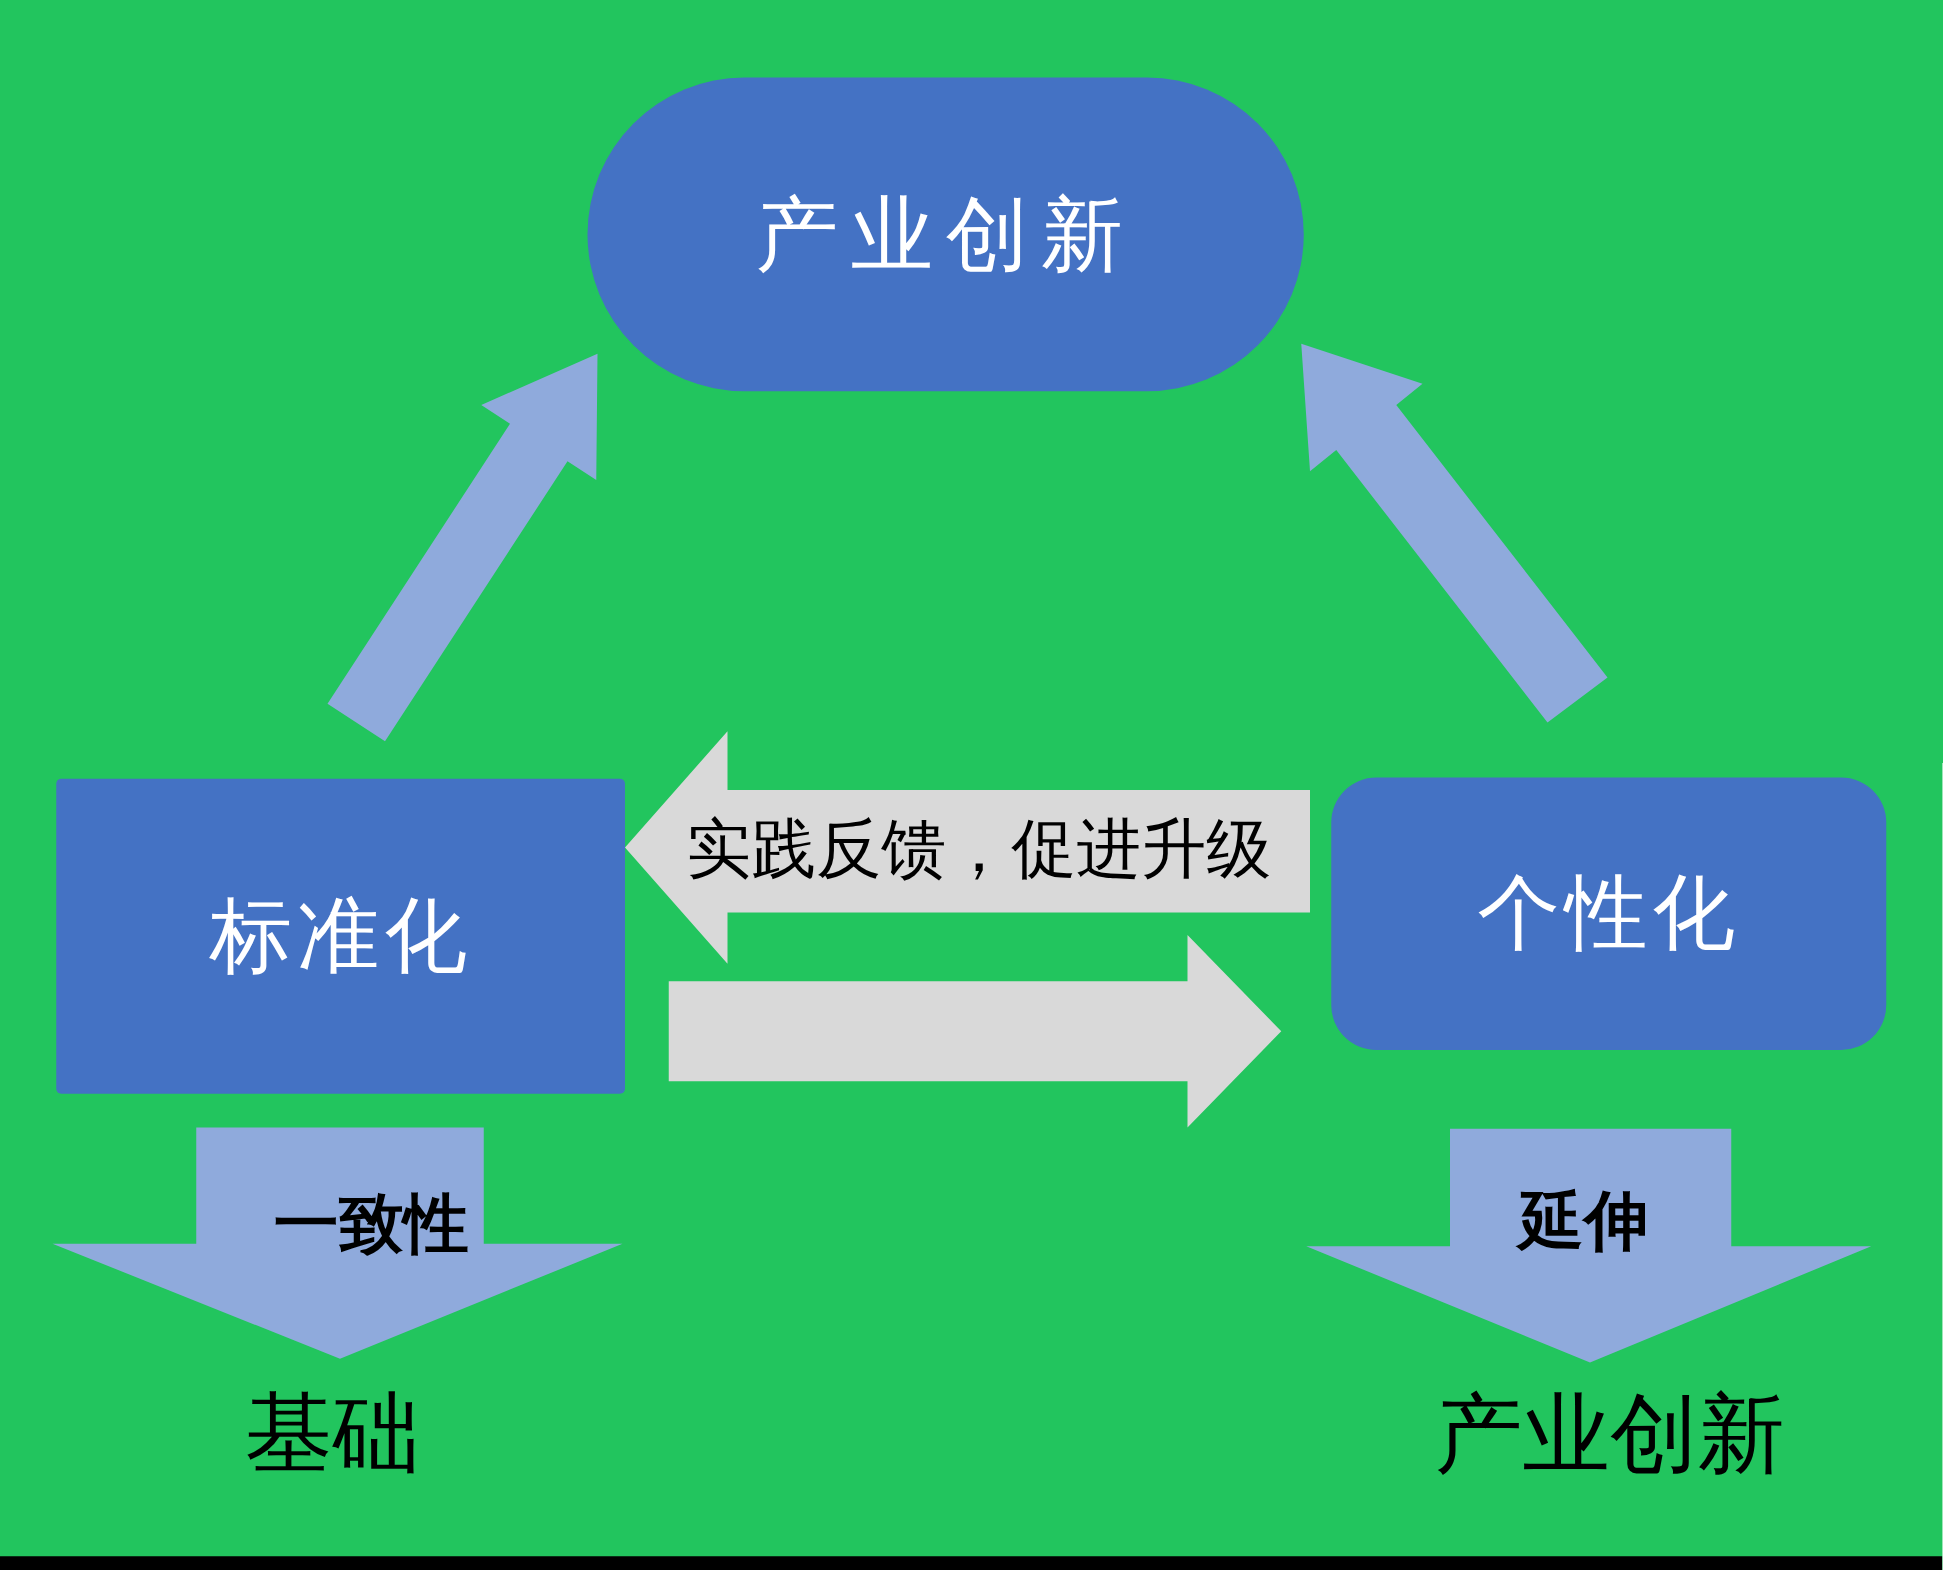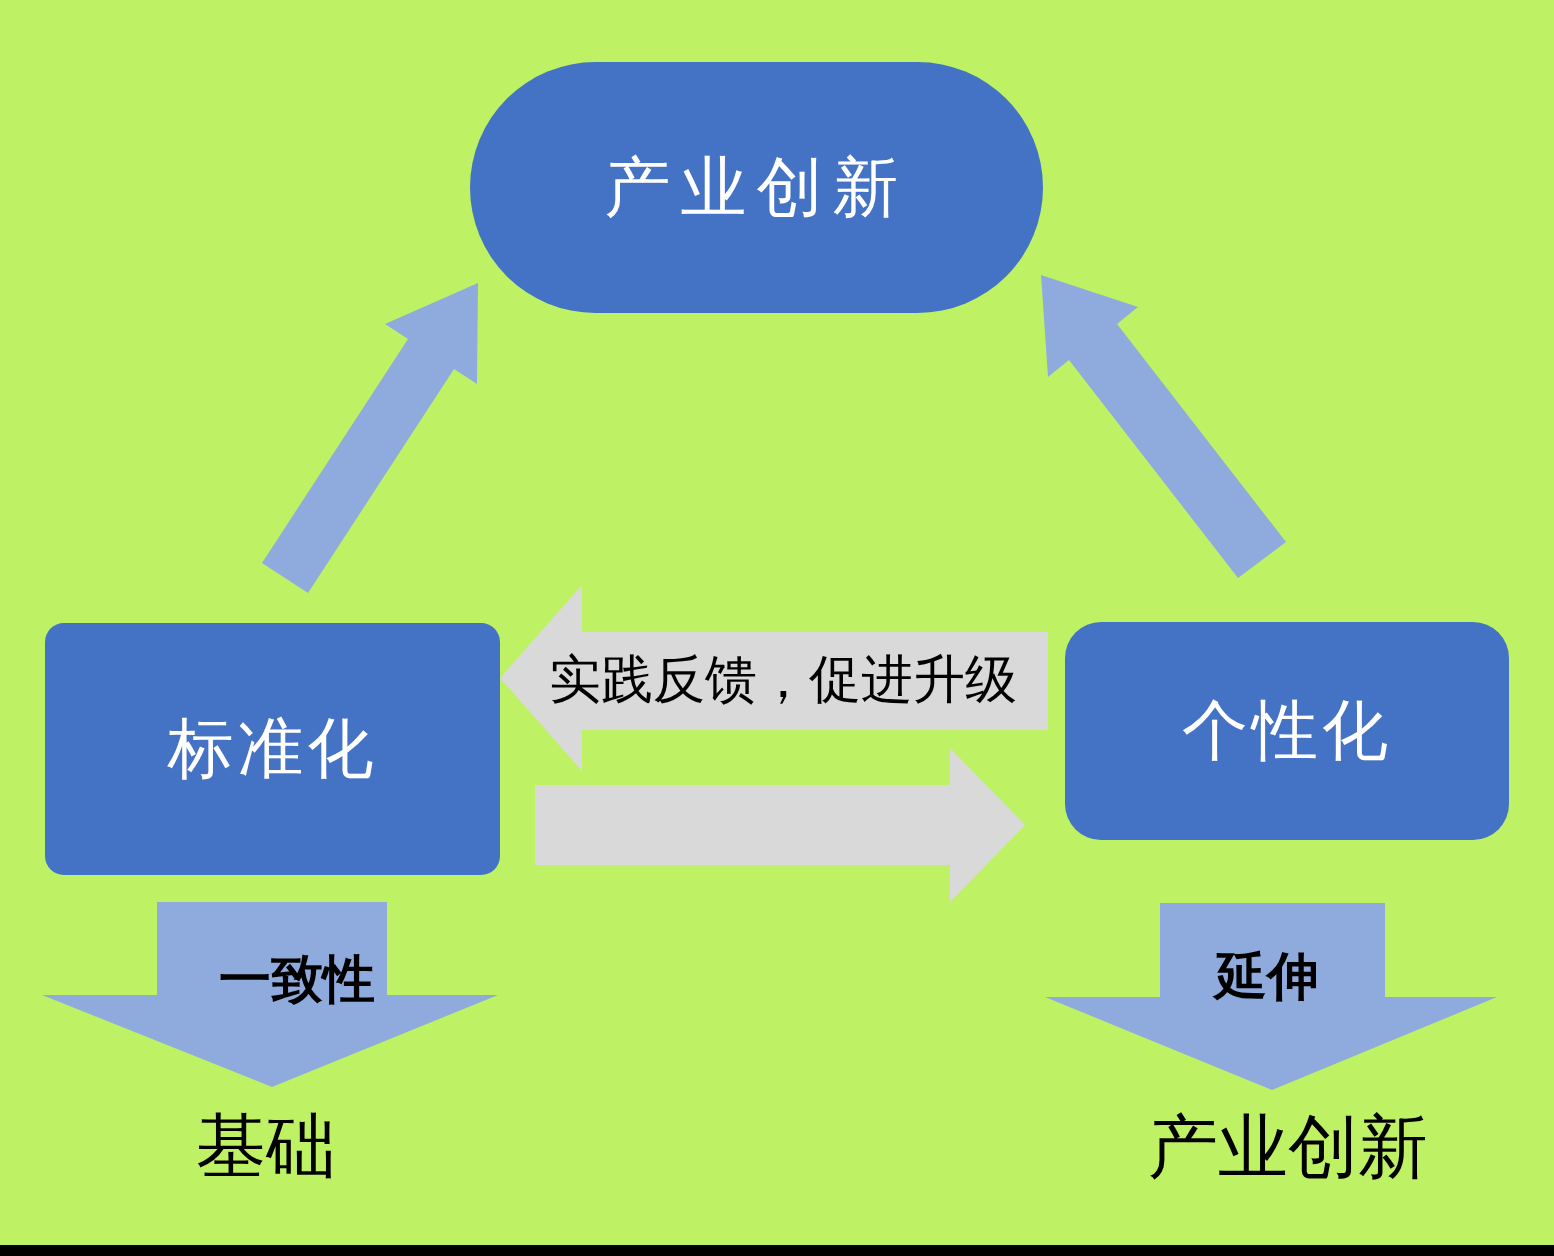--- a/index.html
+++ b/index.html
@@ -5,21 +5,21 @@
   html, body {
     margin: 0;
     padding: 0;
     background: #ffffff;
     font-family: "DejaVu Sans", "Liberation Sans", sans-serif;
   }
   .canvas {
     position: relative;
     width: 1554px;
     height: 1256px;
-    background: #bef264;
+    background: #22c55e;
     overflow: hidden;
   }
   .shapes {
     position: absolute;
     left: 0; top: 0;
     width: 1554px;
     height: 1256px;
   }
   .arrow-lightblue { fill: #8FAADC; }
   .arrow-gray     { fill: #D9D9D9; }
@@ -35,21 +35,21 @@
   .node-top {
     left: 470px; top: 62px;
     width: 573px; height: 251px;
     border-radius: 126px;
     font-size: 66px;
     letter-spacing: 10px;
   }
   .node-left {
     left: 45px; top: 623px;
     width: 455px; height: 252px;
-    border-radius: 19px;
+    border-radius: 4px;
     font-size: 66px;
     letter-spacing: 4px;
   }
   .node-right {
     left: 1065px; top: 622px;
     width: 444px; height: 218px;
     border-radius: 36px;
     font-size: 66px;
     letter-spacing: 4px;
   }

